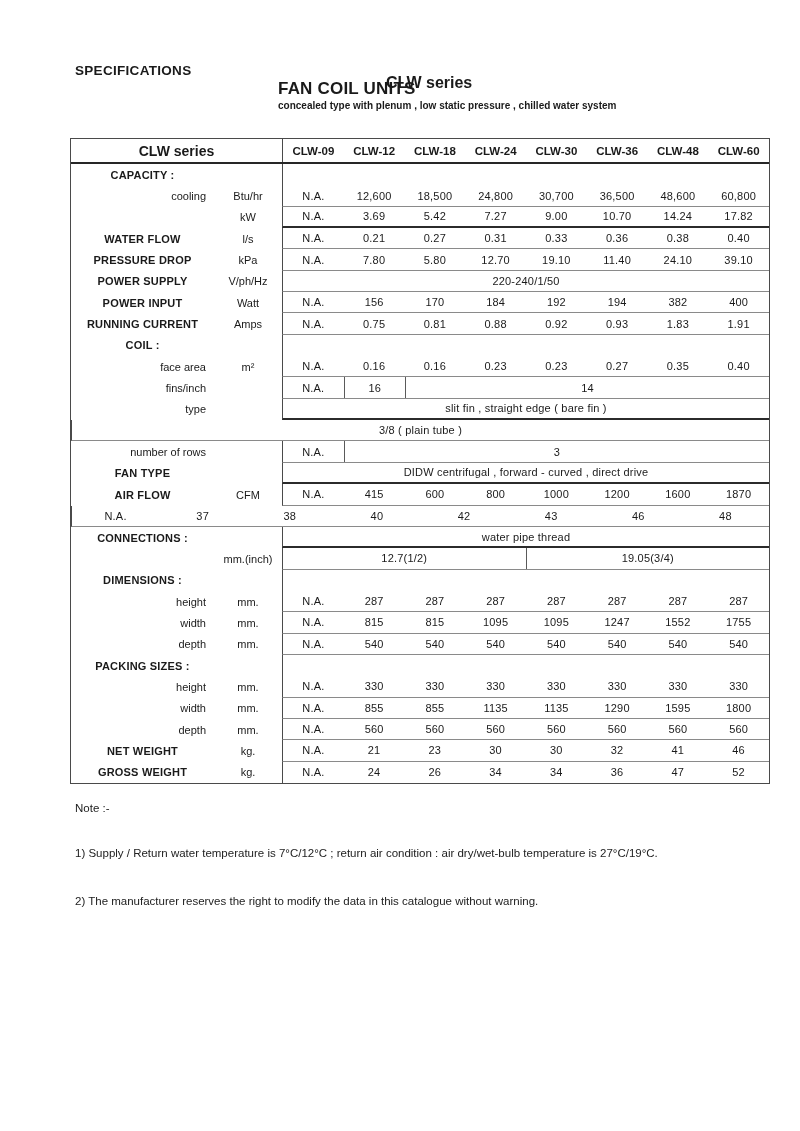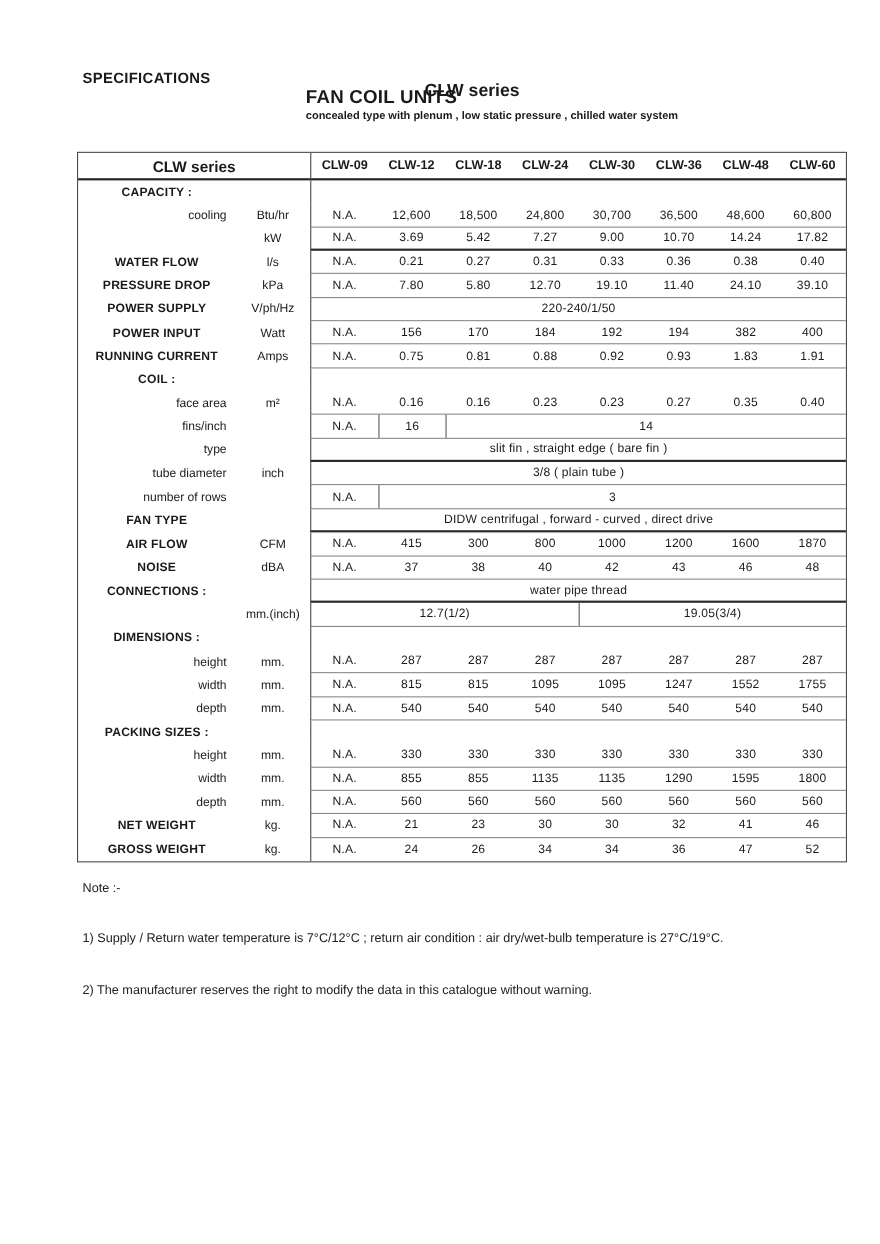--- a/index.html
+++ b/index.html
@@ -216,24 +216,20 @@
       <div class="row">
         <div class="lab">
           <div class="lab-main sub">type</div>
           <div class="lab-unit"></div>
         </div>
         <div class="data sep-thick">
           <div class="cell" style="flex-grow: 8;">slit fin , straight edge ( bare fin )</div>
         </div>
       </div>
       <div class="row">
-        <div class="lab">
-          <div class="lab-main sub">tube diameter</div>
-          <div class="lab-unit">inch</div>
-        </div>
         <div class="data sep-thin">
           <div class="cell" style="flex-grow: 8;">3/8 ( plain tube )</div>
         </div>
       </div>
       <div class="row">
         <div class="lab">
           <div class="lab-main sub">number of rows</div>
           <div class="lab-unit"></div>
         </div>
         <div class="data sep-thin">
@@ -251,33 +247,29 @@
         </div>
       </div>
       <div class="row">
         <div class="lab">
           <div class="lab-main section">AIR FLOW</div>
           <div class="lab-unit">CFM</div>
         </div>
         <div class="data sep-thin">
           <div class="cell">N.A.</div>
           <div class="cell">415</div>
-          <div class="cell">300</div>
+          <div class="cell">600</div>
           <div class="cell">800</div>
           <div class="cell">1000</div>
           <div class="cell">1200</div>
           <div class="cell">1600</div>
           <div class="cell">1870</div>
         </div>
       </div>
       <div class="row">
-        <div class="lab">
-          <div class="lab-main section">NOISE</div>
-          <div class="lab-unit">dBA</div>
-        </div>
         <div class="data sep-thin">
           <div class="cell">N.A.</div>
           <div class="cell">37</div>
           <div class="cell">38</div>
           <div class="cell">40</div>
           <div class="cell">42</div>
           <div class="cell">43</div>
           <div class="cell">46</div>
           <div class="cell">48</div>
         </div>

